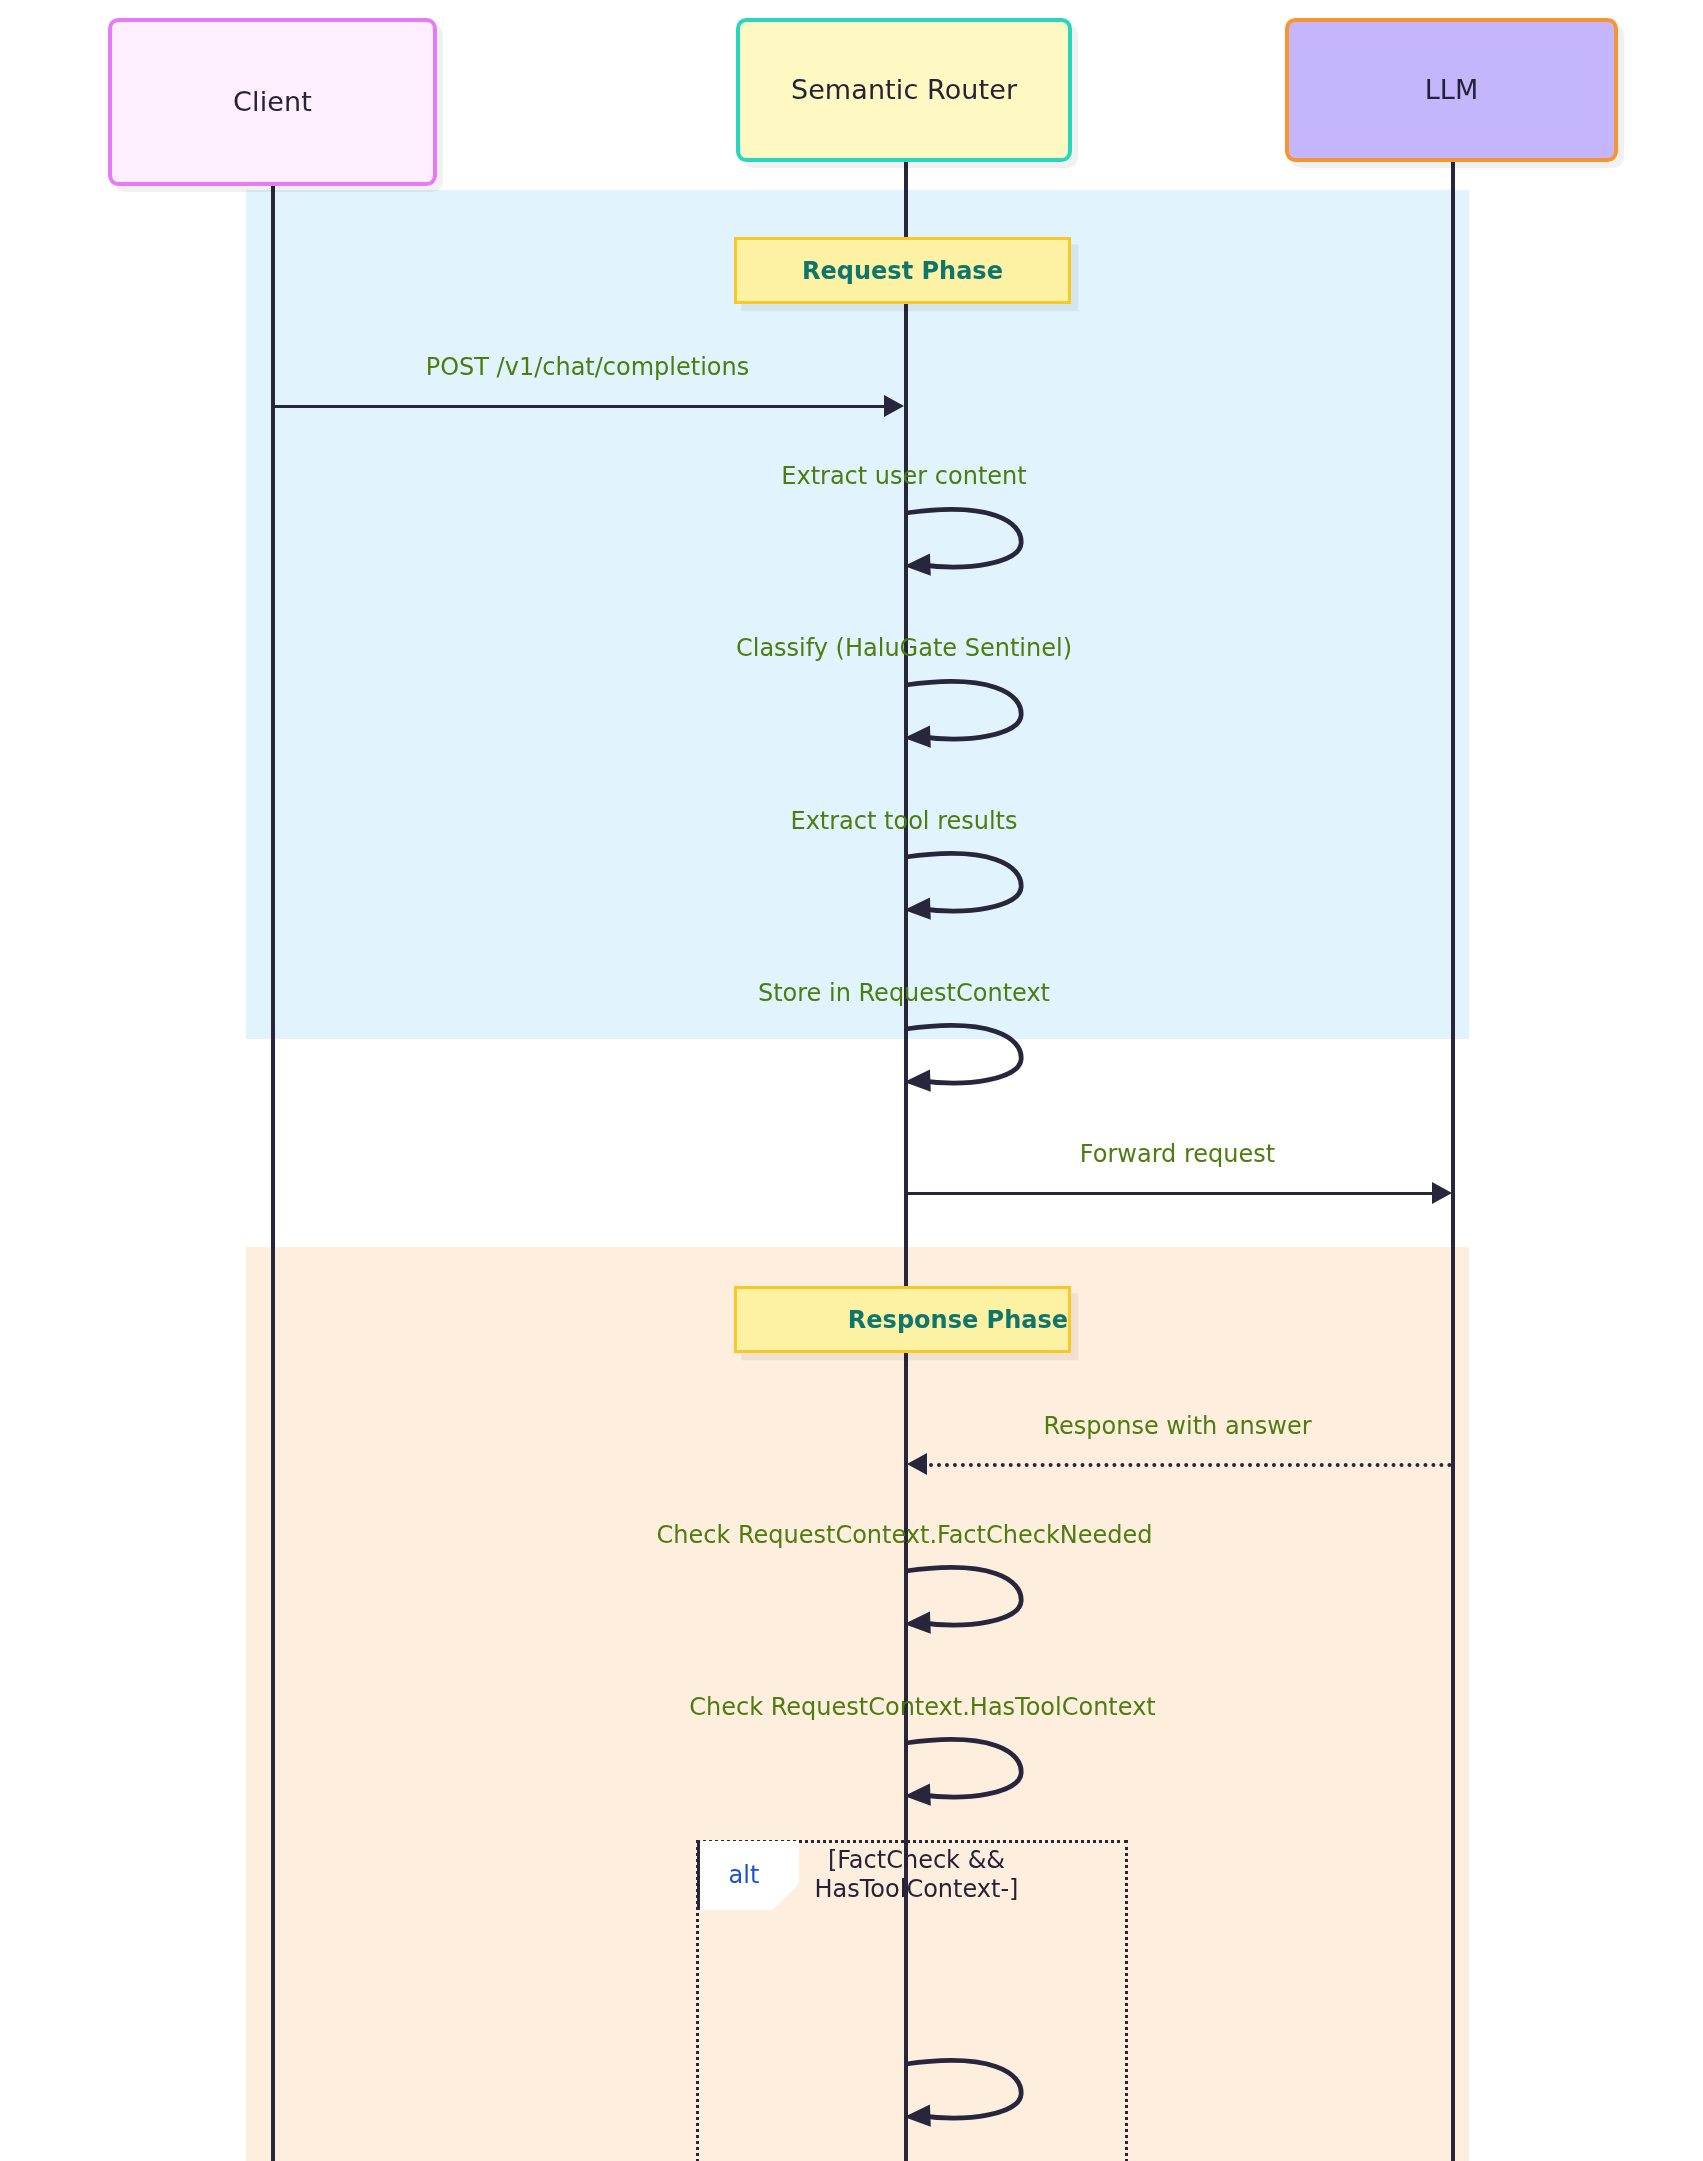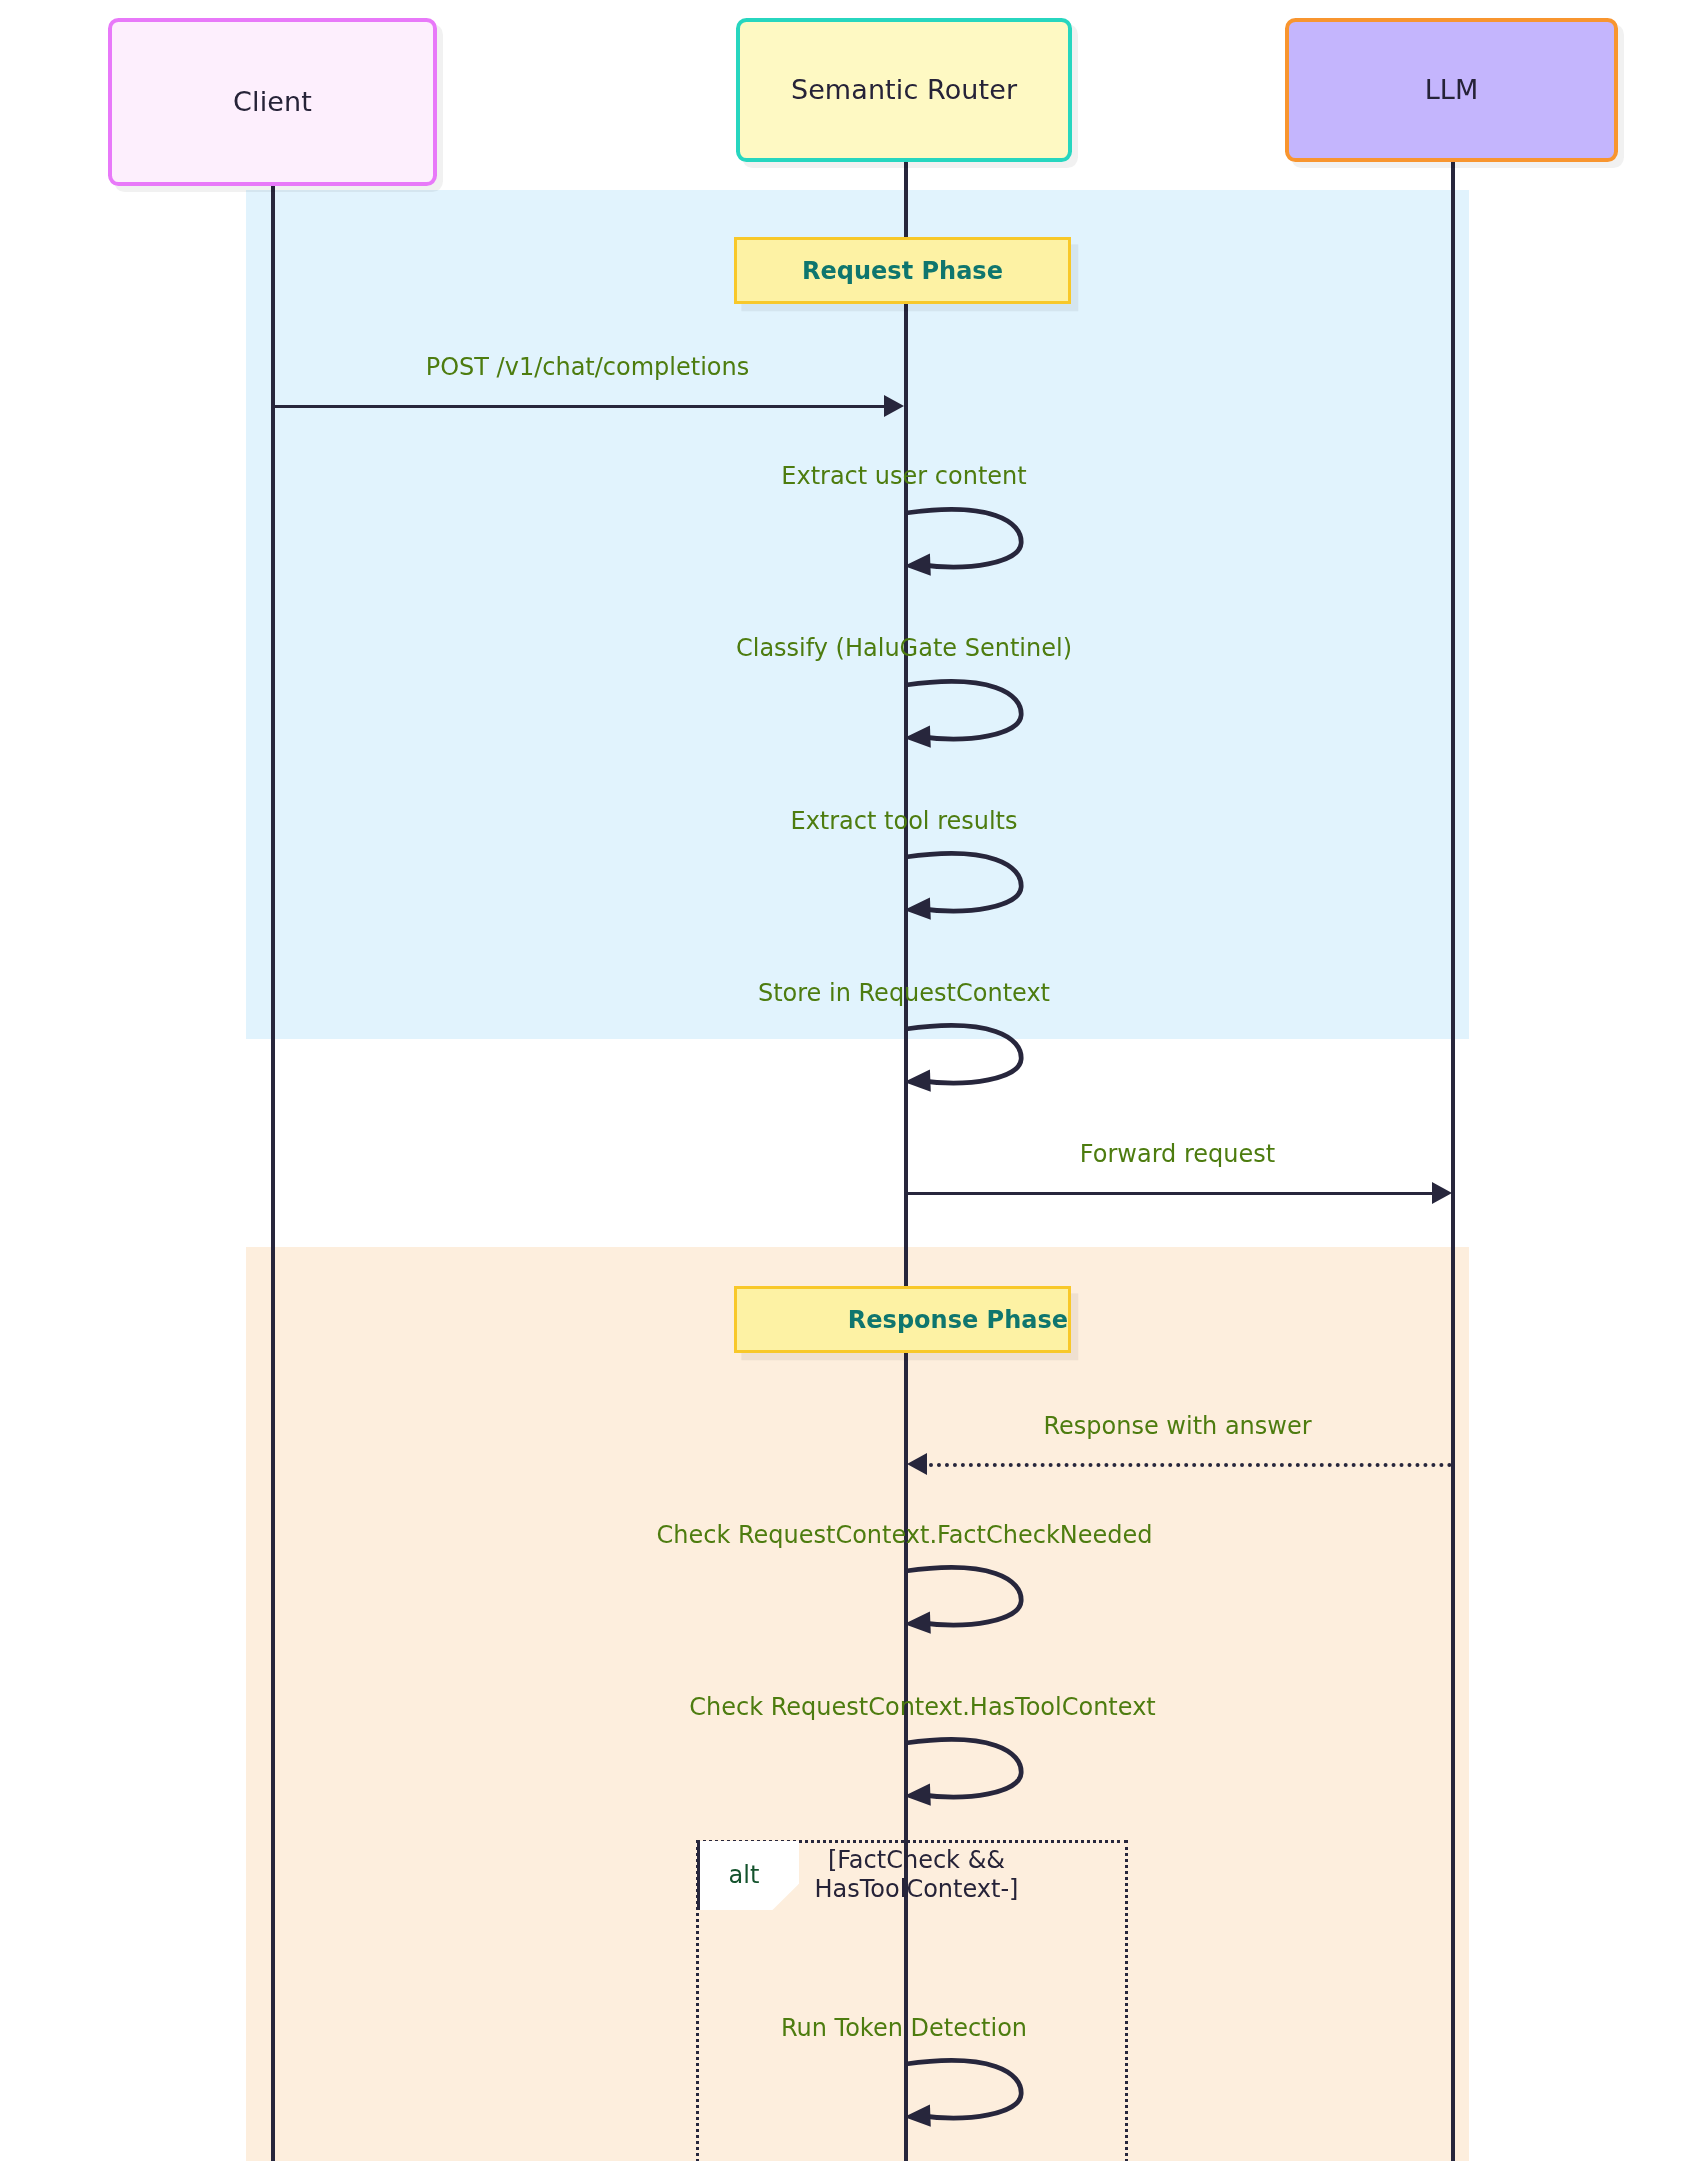--- a/index.html
+++ b/index.html
@@ -120,21 +120,21 @@
     position:absolute;
     background:#ffffff;
     z-index:5;
     box-shadow:5.2px 5.2px 0 0 rgba(0,0,0,0.055);
     clip-path:polygon(0 0, 100% 0, 100% 62%, 74% 100%, 0 100%);
     display:flex;align-items:center;justify-content:center;
     border-left:3.5px solid #27263c;
   }
   .alt-tab-label{
     font-size:24px;
-    color:#14532d;
+    color:#1d4ed8;
     margin-right:11.2px;
     margin-bottom:2px;
   }
   .alt-cond{
     position:absolute;
     font-size:24px;
     line-height:1.22;
     color:#262338;
     text-align:center;
     z-index:4;
@@ -231,21 +231,20 @@
   </div>
 
   <div class="alt-frag" style="left:696px; top:1840px; width:432px; height:713px;"></div>
 
   <div class="alt-tab" style="left:697px; top:1841px; width:99px; height:69px;">
     <span class="alt-tab-label">alt</span>
   </div>
 
   <div class="alt-cond wrap" style="left:804px; top:1846px; width:225px;">[FactCheck &amp;&amp; HasToolContext-]</div>
 
-  <div class="msg-label" style="left:558px; top:2015px; width:692px;">Run Token Detection</div>
   <div class="self-loop" style="left:904px; top:2058px;">
     <svg width="125" height="71" viewBox="0 0 290 165">
       <path d="M4,14 C200,-14 275,34 272,84 C269,130 150,150 36,134" fill="none" stroke="#27263c" stroke-width="11"></path>
       <polygon points="60,108 0,137 62,160" fill="#27263c"></polygon>
     </svg>
   </div>
 
 </div>
 
 

